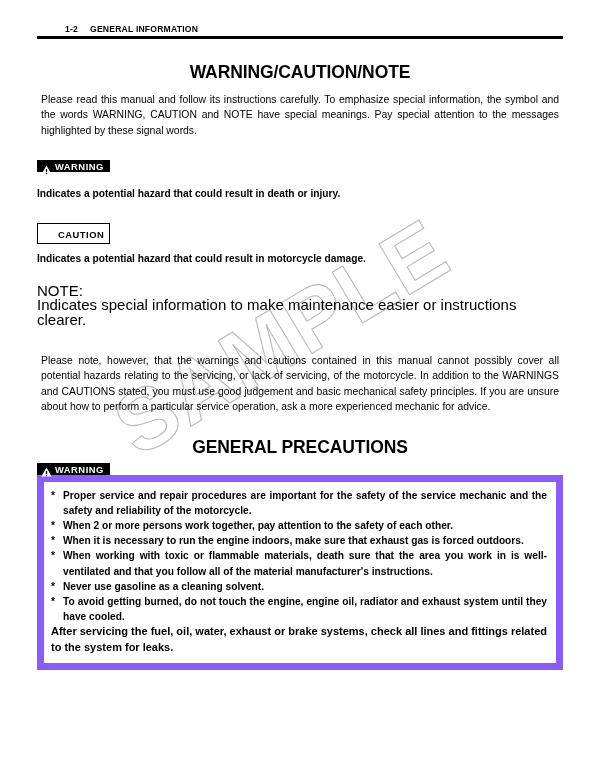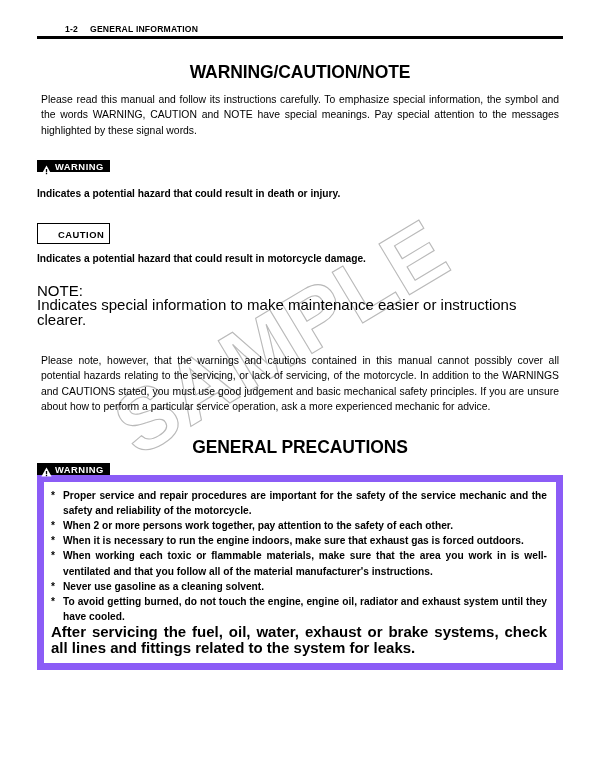--- a/index.html
+++ b/index.html
@@ -180,21 +180,21 @@
     padding-left: 12px;
     text-indent: -12px;
     margin: 0;
   }
   .prec-item .star {
     display: inline-block;
     width: 12px;
     text-indent: 0;
   }
   .prec-tail {
-    font-size: 15px;
+    font-size: 11px;
     font-weight: 700;
     line-height: 15.2px;
     text-align: justify;
     text-align-last: left;
     margin: 0;
   }
   .sp-6 { height: 6px; }
   .sp-8 { height: 8px; }
   .sp-18 { height: 18px; }
   .sp-22 { height: 22px; }
@@ -284,21 +284,21 @@
       </span>
     </div>
 
     <div class="prec-box">
       <p class="prec-item"><span class="star">*</span><span>Proper service and repair procedures are important for the safety of the service mechanic and the safety and reliability of the motorcycle.</span></p>
 
       <p class="prec-item"><span class="star">*</span><span>When 2 or more persons work together, pay attention to the safety of each other.</span></p>
 
       <p class="prec-item"><span class="star">*</span><span>When it is necessary to run the engine indoors, make sure that exhaust gas is forced outdoors.</span></p>
 
-      <p class="prec-item"><span class="star">*</span><span>When working each toxic or flammable materials, make sure that the area you work in is well-ventilated and that you follow all of the material manufacturer's instructions.</span></p>
+      <p class="prec-item"><span class="star">*</span><span>When working with toxic or flammable materials, death sure that the area you work in is well-ventilated and that you follow all of the material manufacturer's instructions.</span></p>
 
       <p class="prec-item"><span class="star">*</span><span>Never use gasoline as a cleaning solvent.</span></p>
 
       <p class="prec-item"><span class="star">*</span><span>To avoid getting burned, do not touch the engine, engine oil, radiator and exhaust system until they have cooled.</span></p>
 
       <p class="prec-tail">After servicing the fuel, oil, water, exhaust or brake systems, check all lines and fittings related to the system for leaks.</p>
     </div>
 
   </div>
 </div>

